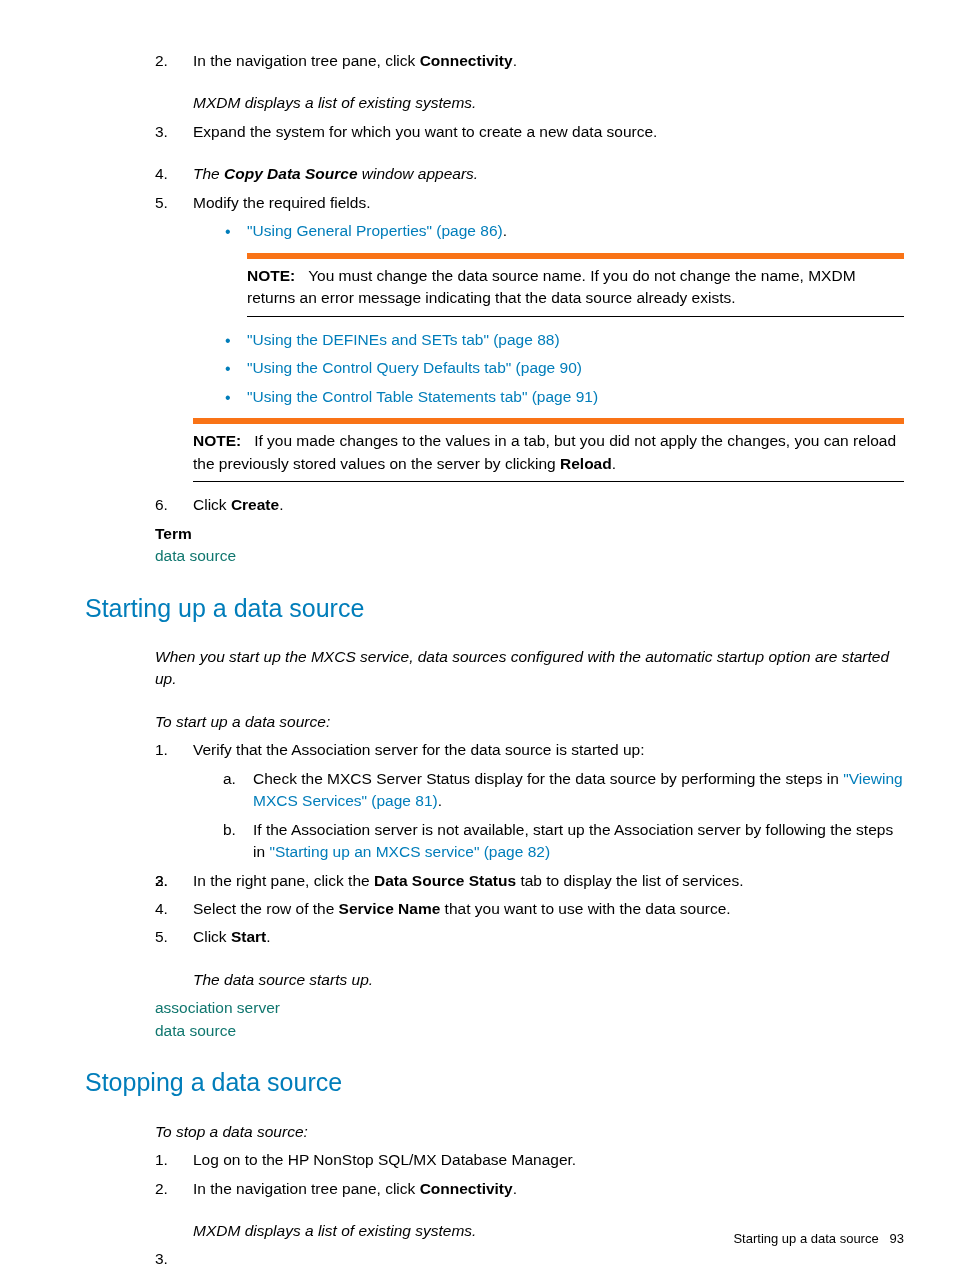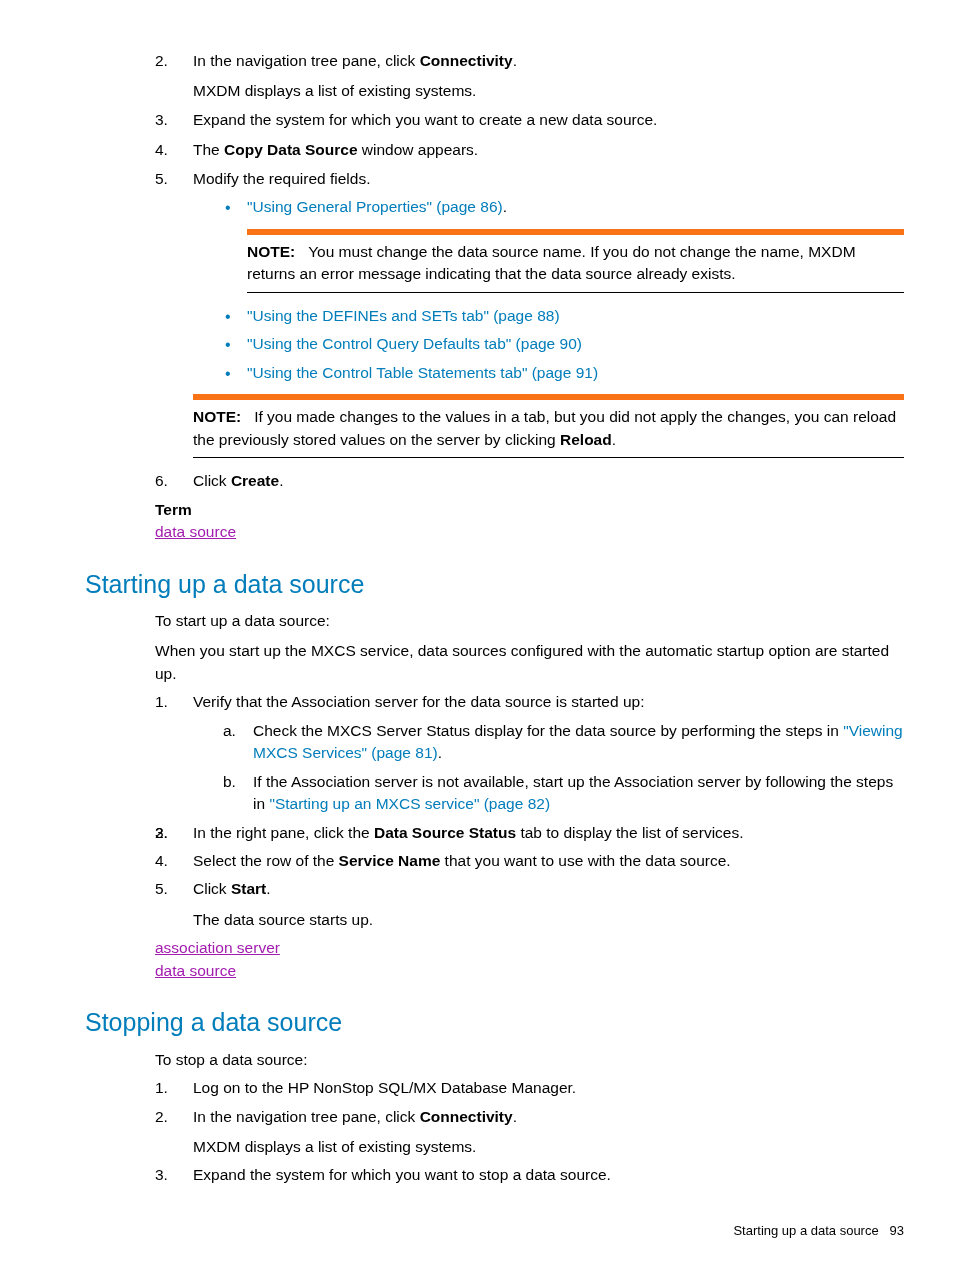--- a/index.html
+++ b/index.html
@@ -82,34 +82,34 @@
     border-bottom: 1px solid #000;
     padding: 6px 0;
     margin: 10px 0 12px 0;
   }
   .link {
     color: #007dba;
     cursor: pointer;
   }
   .bold { font-weight: bold; }
   .para {
-    margin: 8px 0 6px 0;
+    margin: 20px 0 6px 0;
+    font-style: italic;
   }
   .indent1 { margin-left: 70px; }
   .term-block {
     margin-left: 70px;
     margin-top: 2px;
   }
   .term-block .term-head {
     font-weight: bold;
   }
   .term-block .term-link {
-    color: #a21caf;
+    color: #0f766e;
     display: block;
-    text-decoration: underline;
   }
   .footer {
     position: absolute;
     bottom: 30px;
     right: 50px;
     font-size: 13px;
     color: #000;
   }
 </style>
 </head>
@@ -167,22 +167,22 @@
         </span>
       </li>
     </ol>
 
     <div class="term-block">
       <div class="term-head">Term</div>
       <span class="term-link link">data source</span>
     </div>
 
     <h2 class="section-heading">Starting up a data source</h2>
+    <div class="para indent1">When you start up the MXCS service, data sources configured with the automatic startup option are started up.</div>
     <div class="para indent1">To start up a data source:</div>
-    <div class="para indent1">When you start up the MXCS service, data sources configured with the automatic startup option are started up.</div>
     <ol class="numbered">
       <li>
         <span class="num">1.</span>
         <span>Verify that the Association server for the data source is started up:</span>
         <ol class="lettered">
           <li>
             <span class="letter">a.</span>
             <span>
               <span>Check the MXCS Server Status display for the data source by performing the steps in </span><span class="link">"Viewing MXCS Services" (page 81)</span><span>.</span>
             </span>
@@ -233,21 +233,20 @@
       </li>
       <li>
         <span class="num">2.</span>
         <span>
           <span>In the navigation tree pane, click </span><span class="bold">Connectivity</span><span>.</span>
         </span>
         <div class="para">MXDM displays a list of existing systems.</div>
       </li>
       <li>
         <span class="num">3.</span>
-        <span>Expand the system for which you want to stop a data source.</span>
       </li>
     </ol>
 
   </div>
 
   <div class="footer">
     <span>Starting up a data source</span>&nbsp;&nbsp;&nbsp;<span>93</span>
   </div>
 </div>
 

